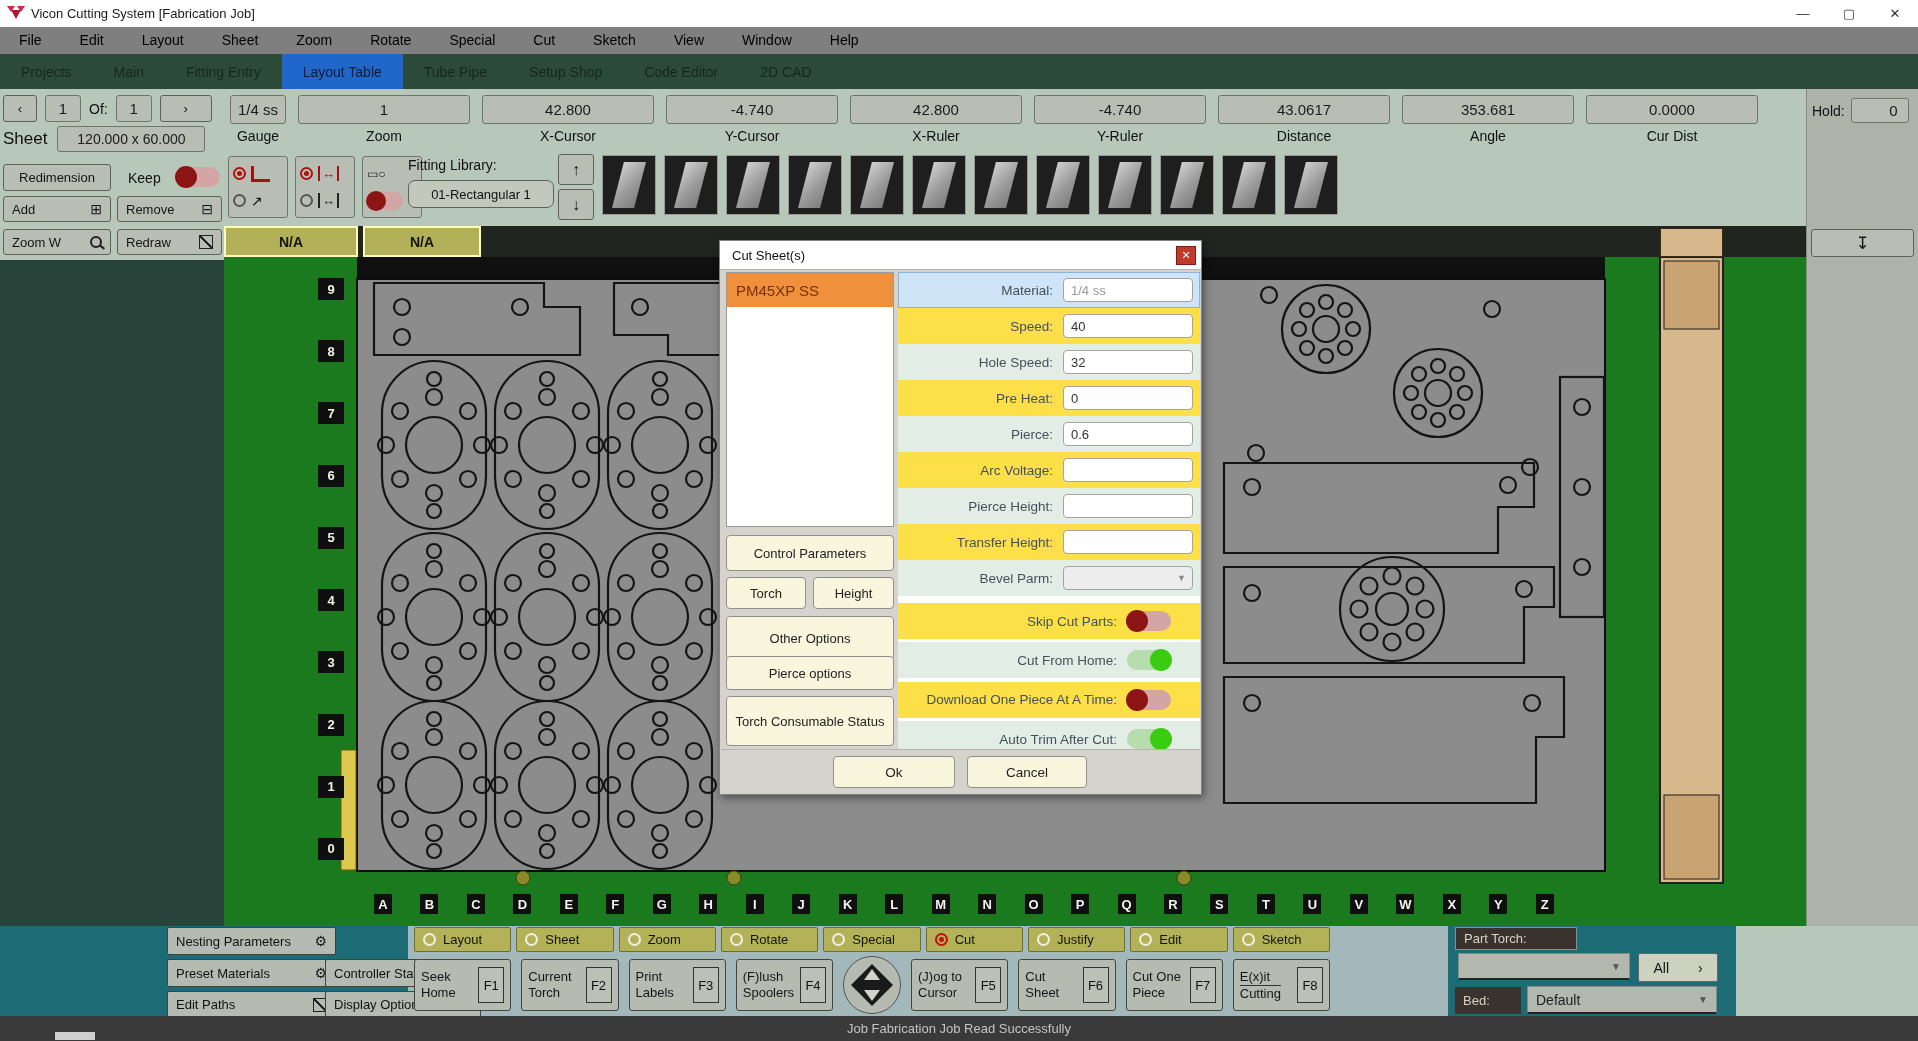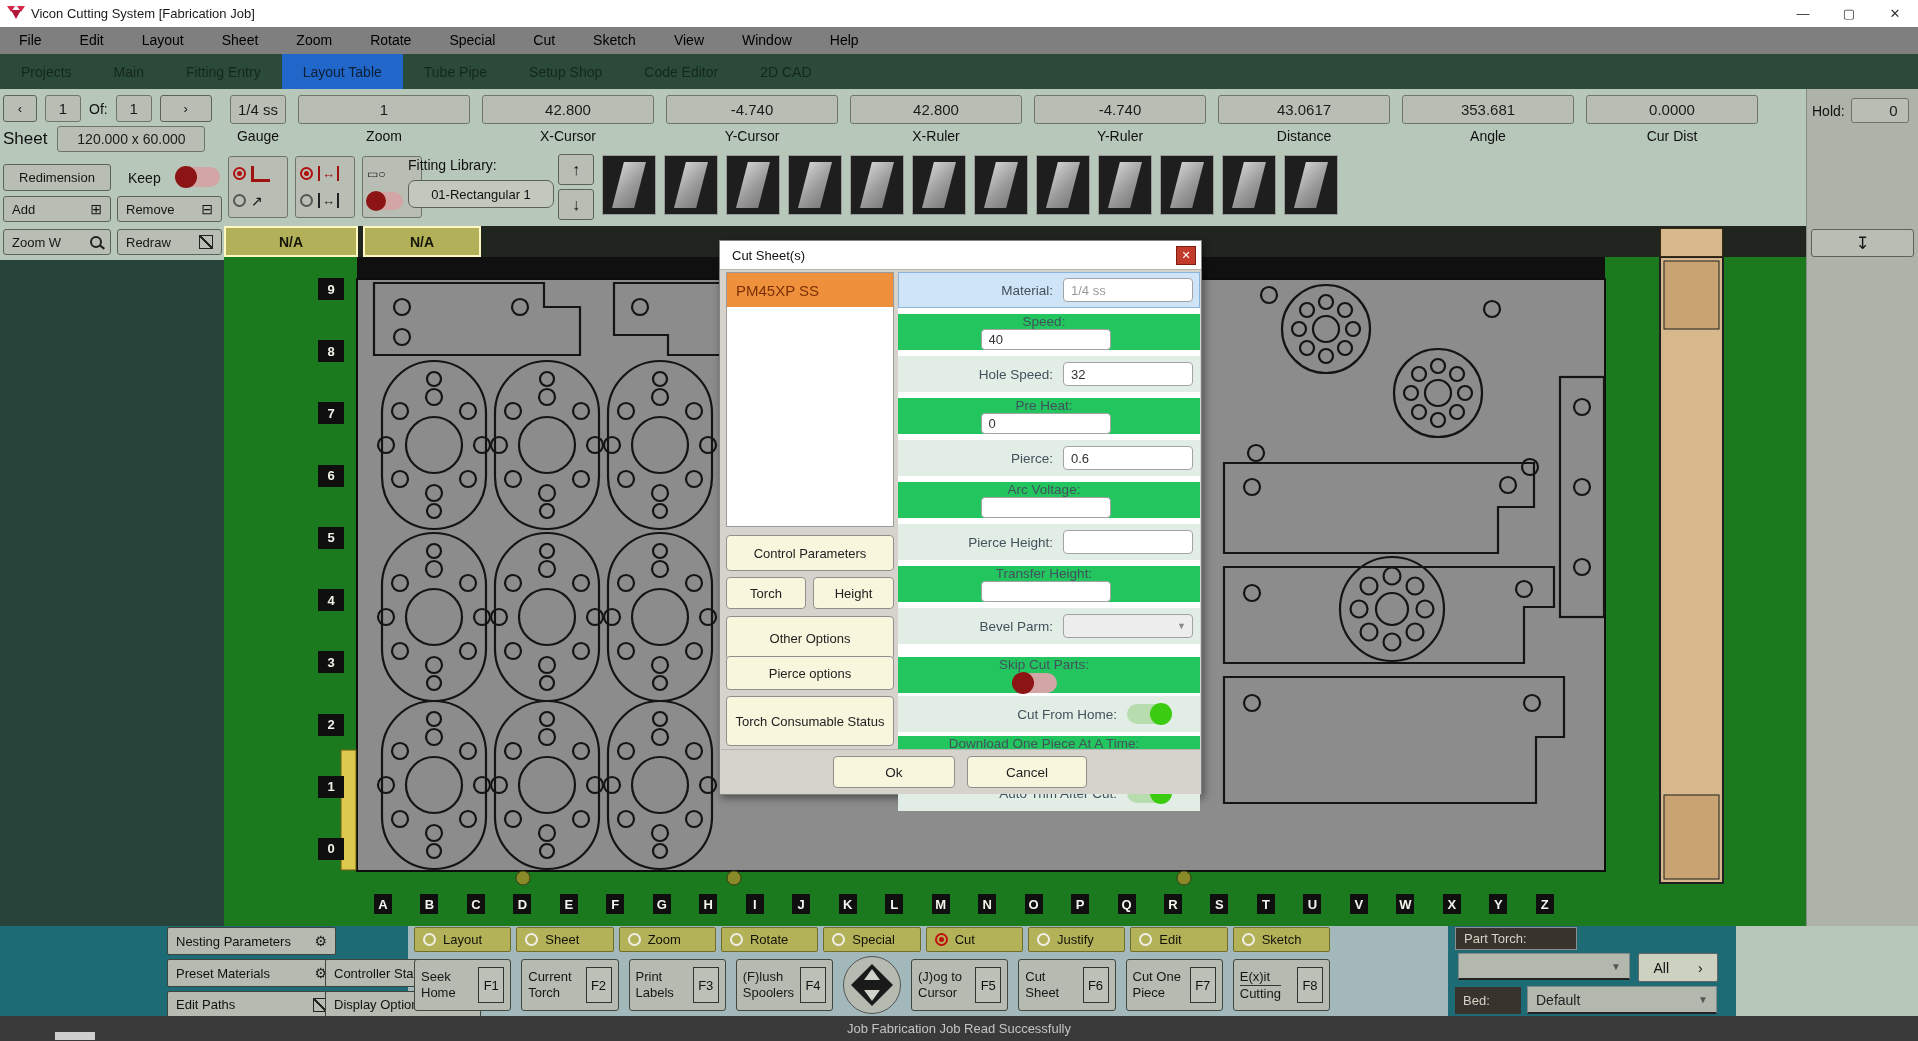--- a/index.html
+++ b/index.html
@@ -124,23 +124,23 @@
   
   #dialog{left:719px;top:240px;width:483px;height:555px;background:#d6d3cc;border:1px solid #828282;box-sizing:border-box;box-shadow:2px 3px 8px rgba(0,0,0,.45);}
   #dtitle{left:0;top:0;width:481px;height:29px;background:#ffffff;border-bottom:1px solid #b4b4b4;display:flex;align-items:center;box-sizing:border-box;}
   #dtitle-text{font-size:13px;color:#111;margin-left:12px;}
   #dclose{position:absolute;right:5px;top:5px;width:18px;height:17px;background:#c23a2b;border:1px solid #7e1d12;color:#fff;font-size:11px;display:flex;align-items:center;justify-content:center;}
   #dlist{left:6px;top:31px;width:168px;height:255px;background:#fff;border:1px solid #9a9a9a;box-sizing:border-box;}
   .litem{height:34px;background:#ef913c;color:#7c2f05;font-size:15px;display:flex;align-items:center;padding-left:9px;}
   .sbtn{position:absolute;background:#f8f6dd;border:1px solid #8f8f8f;border-radius:4px;font-size:13px;color:#222;
         display:flex;align-items:center;justify-content:center;text-align:center;box-sizing:border-box;line-height:15px;}
   #rpanel{left:178px;top:31px;width:302px;height:478px;background:#ffffff;}
-  .frow{display:flex;align-items:center;height:36px;margin-bottom:6px;position:relative;}
+  .frow{display:flex;align-items:center;height:36px;margin-bottom:0;position:relative;}
   .trow{display:flex;align-items:center;height:36px;margin-bottom:3.4px;}
-  .tone-white{background:#22c55e;flex-direction:column;}
+  .tone-white{background:#fde047;}
   .tone-green{background:#e2ede6;}
   .tone-blue{background:#cfe4f6;box-shadow:0 0 0 1px #8ab4da inset;}
   .flabel,.tlabel{flex:1;text-align:right;padding-right:10px;font-size:13.5px;color:#42525c;line-height:15px;}
   .frow input{width:130px;height:24px;margin-right:7px;border:1px solid #a3a3a3;border-radius:4px;font-size:13px;
               padding:0 7px;color:#333;background:#fff;box-sizing:border-box;font-family:"Liberation Sans",sans-serif;outline:none;}
   .frow.dim input{color:#9a9a9a;}
   .frow.type-select input{background:#ededed;}
   .frow .dd{display:none;position:absolute;right:14px;font-size:9px;color:#8a8a8a;}
   .frow.type-select .dd{display:block;}
   .trow .tg{margin-right:29px;flex:none;}

